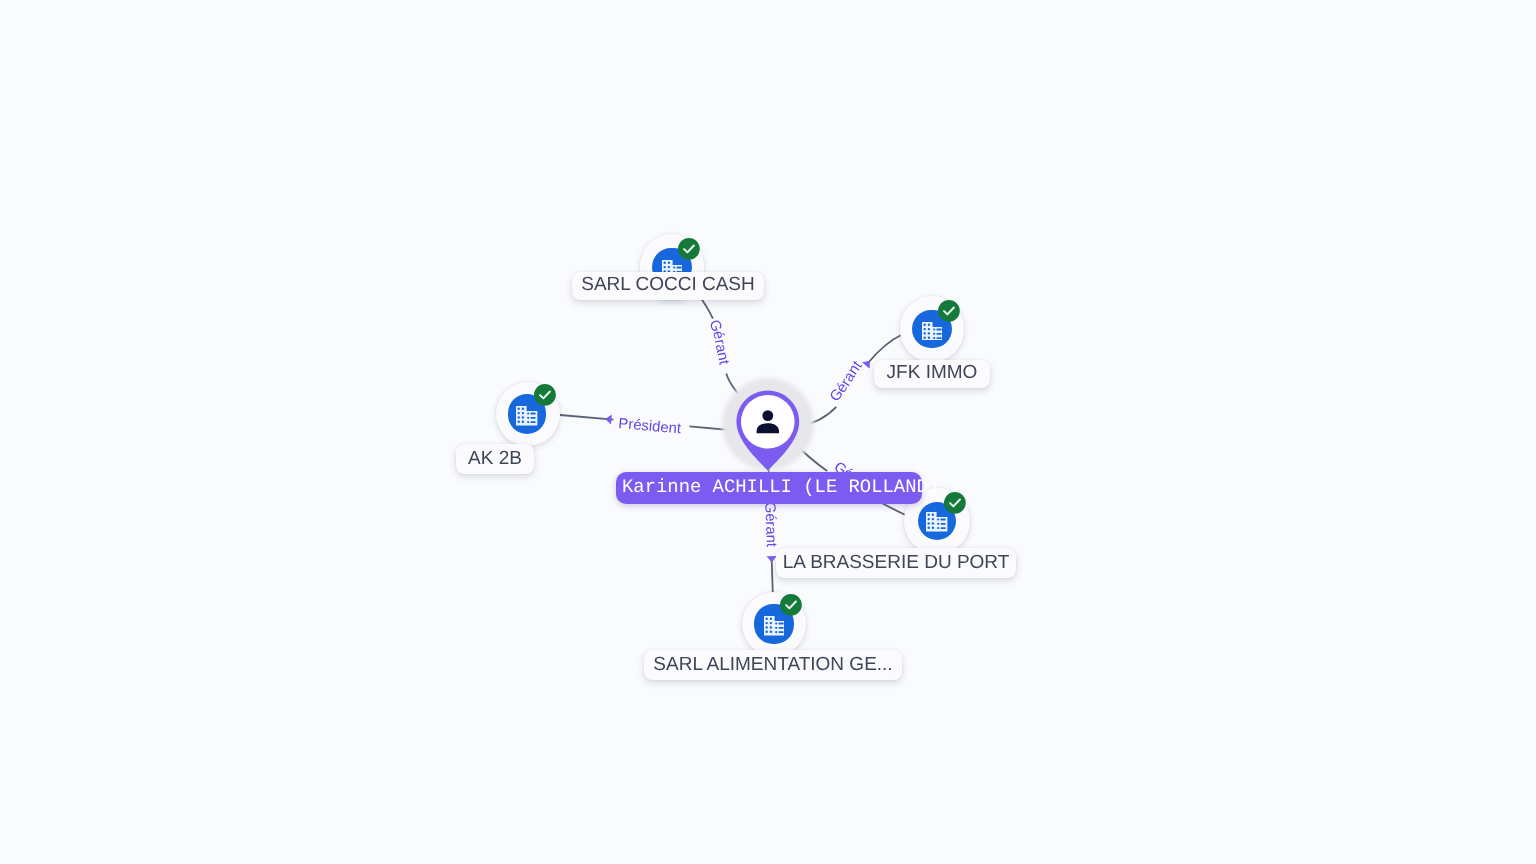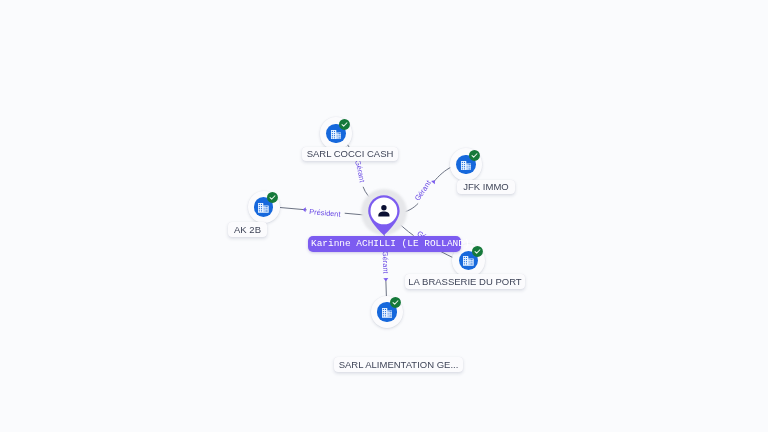--- a/index.html
+++ b/index.html
@@ -90,21 +90,21 @@
             </g>
           </svg>
         </div>
         <div style="position: absolute; left: 19.55px; top: 1.75px; width: 10.9px; height: 10.9px;">
           <svg viewBox="0 0 20 20" width="10.9" height="10.9">
             <circle cx="10" cy="10" r="10" fill="#15793a"></circle>
             <path d="M5.6 10.2 L8.6 13.2 L14.6 6.9" fill="none" stroke="#e9f5ec" stroke-width="1.9" stroke-linecap="round" stroke-linejoin="round"></path>
           </svg>
         </div>
       </div>
-      <div class="node-label" style="left: 286px; top: 147px; width: 96px; height: 14px; margin-left: 16px;">SARL COCCI CASH</div>
+      <div class="node-label" style="left: 286px; top: 136px; width: 96px; height: 14px;">SARL COCCI CASH</div>
       <div class="node" style="position: absolute; left: 449.7px; top: 148.4px; width: 32.6px; height: 32.6px;">
         <div style="position: absolute; inset: 0px; border-radius: 50%; background: rgb(251, 251, 253); box-shadow: rgba(30, 40, 80, 0.15) 0px 1px 3px, rgba(40, 50, 90, 0.03) 0px 0px 0px 0.5px;"></div>
         <div style="position: absolute; left: 6.7px; top: 6.7px; width: 19.2px; height: 19.2px; border-radius: 50%; background: rgb(22, 104, 220); display: flex; align-items: center; justify-content: center; padding-top: 1.6px; box-sizing: border-box;">
           <svg viewBox="0 0 10.7 9.8" width="10.7" height="9.8">
             <g fill="#e9f3ff">
               <rect x="0" y="0" width="5.3" height="9.8" rx="0.3"></rect>
               <rect x="4.8" y="2.5" width="5.9" height="7.3" rx="0.3"></rect>
             </g>
             <g fill="#1668dc">
               <circle cx="1.35" cy="1.40" r="0.6"></circle>
@@ -124,21 +124,21 @@
             </g>
           </svg>
         </div>
         <div style="position: absolute; left: 19.55px; top: 1.75px; width: 10.9px; height: 10.9px;">
           <svg viewBox="0 0 20 20" width="10.9" height="10.9">
             <circle cx="10" cy="10" r="10" fill="#15793a"></circle>
             <path d="M5.6 10.2 L8.6 13.2 L14.6 6.9" fill="none" stroke="#e9f5ec" stroke-width="1.9" stroke-linecap="round" stroke-linejoin="round"></path>
           </svg>
         </div>
       </div>
-      <div class="node-label" style="left: 437px; top: 180px; width: 58px; height: 14px; margin-left: 20px;">JFK IMMO</div>
+      <div class="node-label" style="left: 437px; top: 180px; width: 58px; height: 14px;">JFK IMMO</div>
       <div class="node" style="position: absolute; left: 247.5px; top: 190.7px; width: 32.6px; height: 32.6px;">
         <div style="position: absolute; inset: 0px; border-radius: 50%; background: rgb(251, 251, 253); box-shadow: rgba(30, 40, 80, 0.15) 0px 1px 3px, rgba(40, 50, 90, 0.03) 0px 0px 0px 0.5px;"></div>
         <div style="position: absolute; left: 6.7px; top: 6.7px; width: 19.2px; height: 19.2px; border-radius: 50%; background: rgb(22, 104, 220); display: flex; align-items: center; justify-content: center; padding-top: 1.6px; box-sizing: border-box;">
           <svg viewBox="0 0 10.7 9.8" width="10.7" height="9.8">
             <g fill="#e9f3ff">
               <rect x="0" y="0" width="5.3" height="9.8" rx="0.3"></rect>
               <rect x="4.8" y="2.5" width="5.9" height="7.3" rx="0.3"></rect>
             </g>
             <g fill="#1668dc">
               <circle cx="1.35" cy="1.40" r="0.6"></circle>
@@ -192,21 +192,21 @@
             </g>
           </svg>
         </div>
         <div style="position: absolute; left: 19.55px; top: 1.75px; width: 10.9px; height: 10.9px;">
           <svg viewBox="0 0 20 20" width="10.9" height="10.9">
             <circle cx="10" cy="10" r="10" fill="#15793a"></circle>
             <path d="M5.6 10.2 L8.6 13.2 L14.6 6.9" fill="none" stroke="#e9f5ec" stroke-width="1.9" stroke-linecap="round" stroke-linejoin="round"></path>
           </svg>
         </div>
       </div>
-      <div class="node-label" style="left: 405px; top: 274px; width: 120px; height: 15px;">LA BRASSERIE DU PORT</div>
+      <div class="node-label" style="left: 388px; top: 274px; width: 120px; height: 15px;">LA BRASSERIE DU PORT</div>
       <div class="node" style="position: absolute; left: 370.7px; top: 295.7px; width: 32.6px; height: 32.6px;">
         <div style="position: absolute; inset: 0px; border-radius: 50%; background: rgb(251, 251, 253); box-shadow: rgba(30, 40, 80, 0.15) 0px 1px 3px, rgba(40, 50, 90, 0.03) 0px 0px 0px 0.5px;"></div>
         <div style="position: absolute; left: 6.7px; top: 6.7px; width: 19.2px; height: 19.2px; border-radius: 50%; background: rgb(22, 104, 220); display: flex; align-items: center; justify-content: center; padding-top: 1.6px; box-sizing: border-box;">
           <svg viewBox="0 0 10.7 9.8" width="10.7" height="9.8">
             <g fill="#e9f3ff">
               <rect x="0" y="0" width="5.3" height="9.8" rx="0.3"></rect>
               <rect x="4.8" y="2.5" width="5.9" height="7.3" rx="0.3"></rect>
             </g>
             <g fill="#1668dc">
               <circle cx="1.35" cy="1.40" r="0.6"></circle>
@@ -226,21 +226,21 @@
             </g>
           </svg>
         </div>
         <div style="position: absolute; left: 19.55px; top: 1.75px; width: 10.9px; height: 10.9px;">
           <svg viewBox="0 0 20 20" width="10.9" height="10.9">
             <circle cx="10" cy="10" r="10" fill="#15793a"></circle>
             <path d="M5.6 10.2 L8.6 13.2 L14.6 6.9" fill="none" stroke="#e9f5ec" stroke-width="1.9" stroke-linecap="round" stroke-linejoin="round"></path>
           </svg>
         </div>
       </div>
-      <div class="node-label" style="left: 334px; top: 325px; width: 129px; height: 15px; margin-top: 32px;">SARL ALIMENTATION GE...</div>
+      <div class="node-label" style="left: 322px; top: 325px; width: 129px; height: 15px;">SARL ALIMENTATION GE...</div>
       <div style="position: absolute; left: 361px; top: 189px; width: 46px; height: 46px; border-radius: 50%; background: rgb(230, 231, 234); filter: blur(1.1px);"></div>
       <svg width="32" height="42" viewBox="0 0 32 42" style="position: absolute; left: 368.1px; top: 195px;">
         <path d="M15.9 0.2 C 7.2 0.2 0.2 7.2 0.2 15.9 C 0.2 23.3 6.3 31.0 15.9 40.2 C 25.5 31.0 31.6 23.3 31.6 15.9 C 31.6 7.2 24.6 0.2 15.9 0.2 Z" fill="#7c5cf0"></path>
         <circle cx="15.9" cy="15.9" r="13.4" fill="#ffffff"></circle>
         <g fill="#0b1033">
           <circle cx="15.9" cy="12.8" r="2.7"></circle>
           <path d="M10.3 20.7 c0-2.8 2.5-4.1 5.6-4.1 s5.6 1.3 5.6 4.1 v0.9 h-11.2 Z"></path>
         </g>
       </svg>
       <div class="center-label" style="left: 308px; top: 236px; width: 153px; height: 16px;">Karinne ACHILLI (LE ROLLAND)</div>

